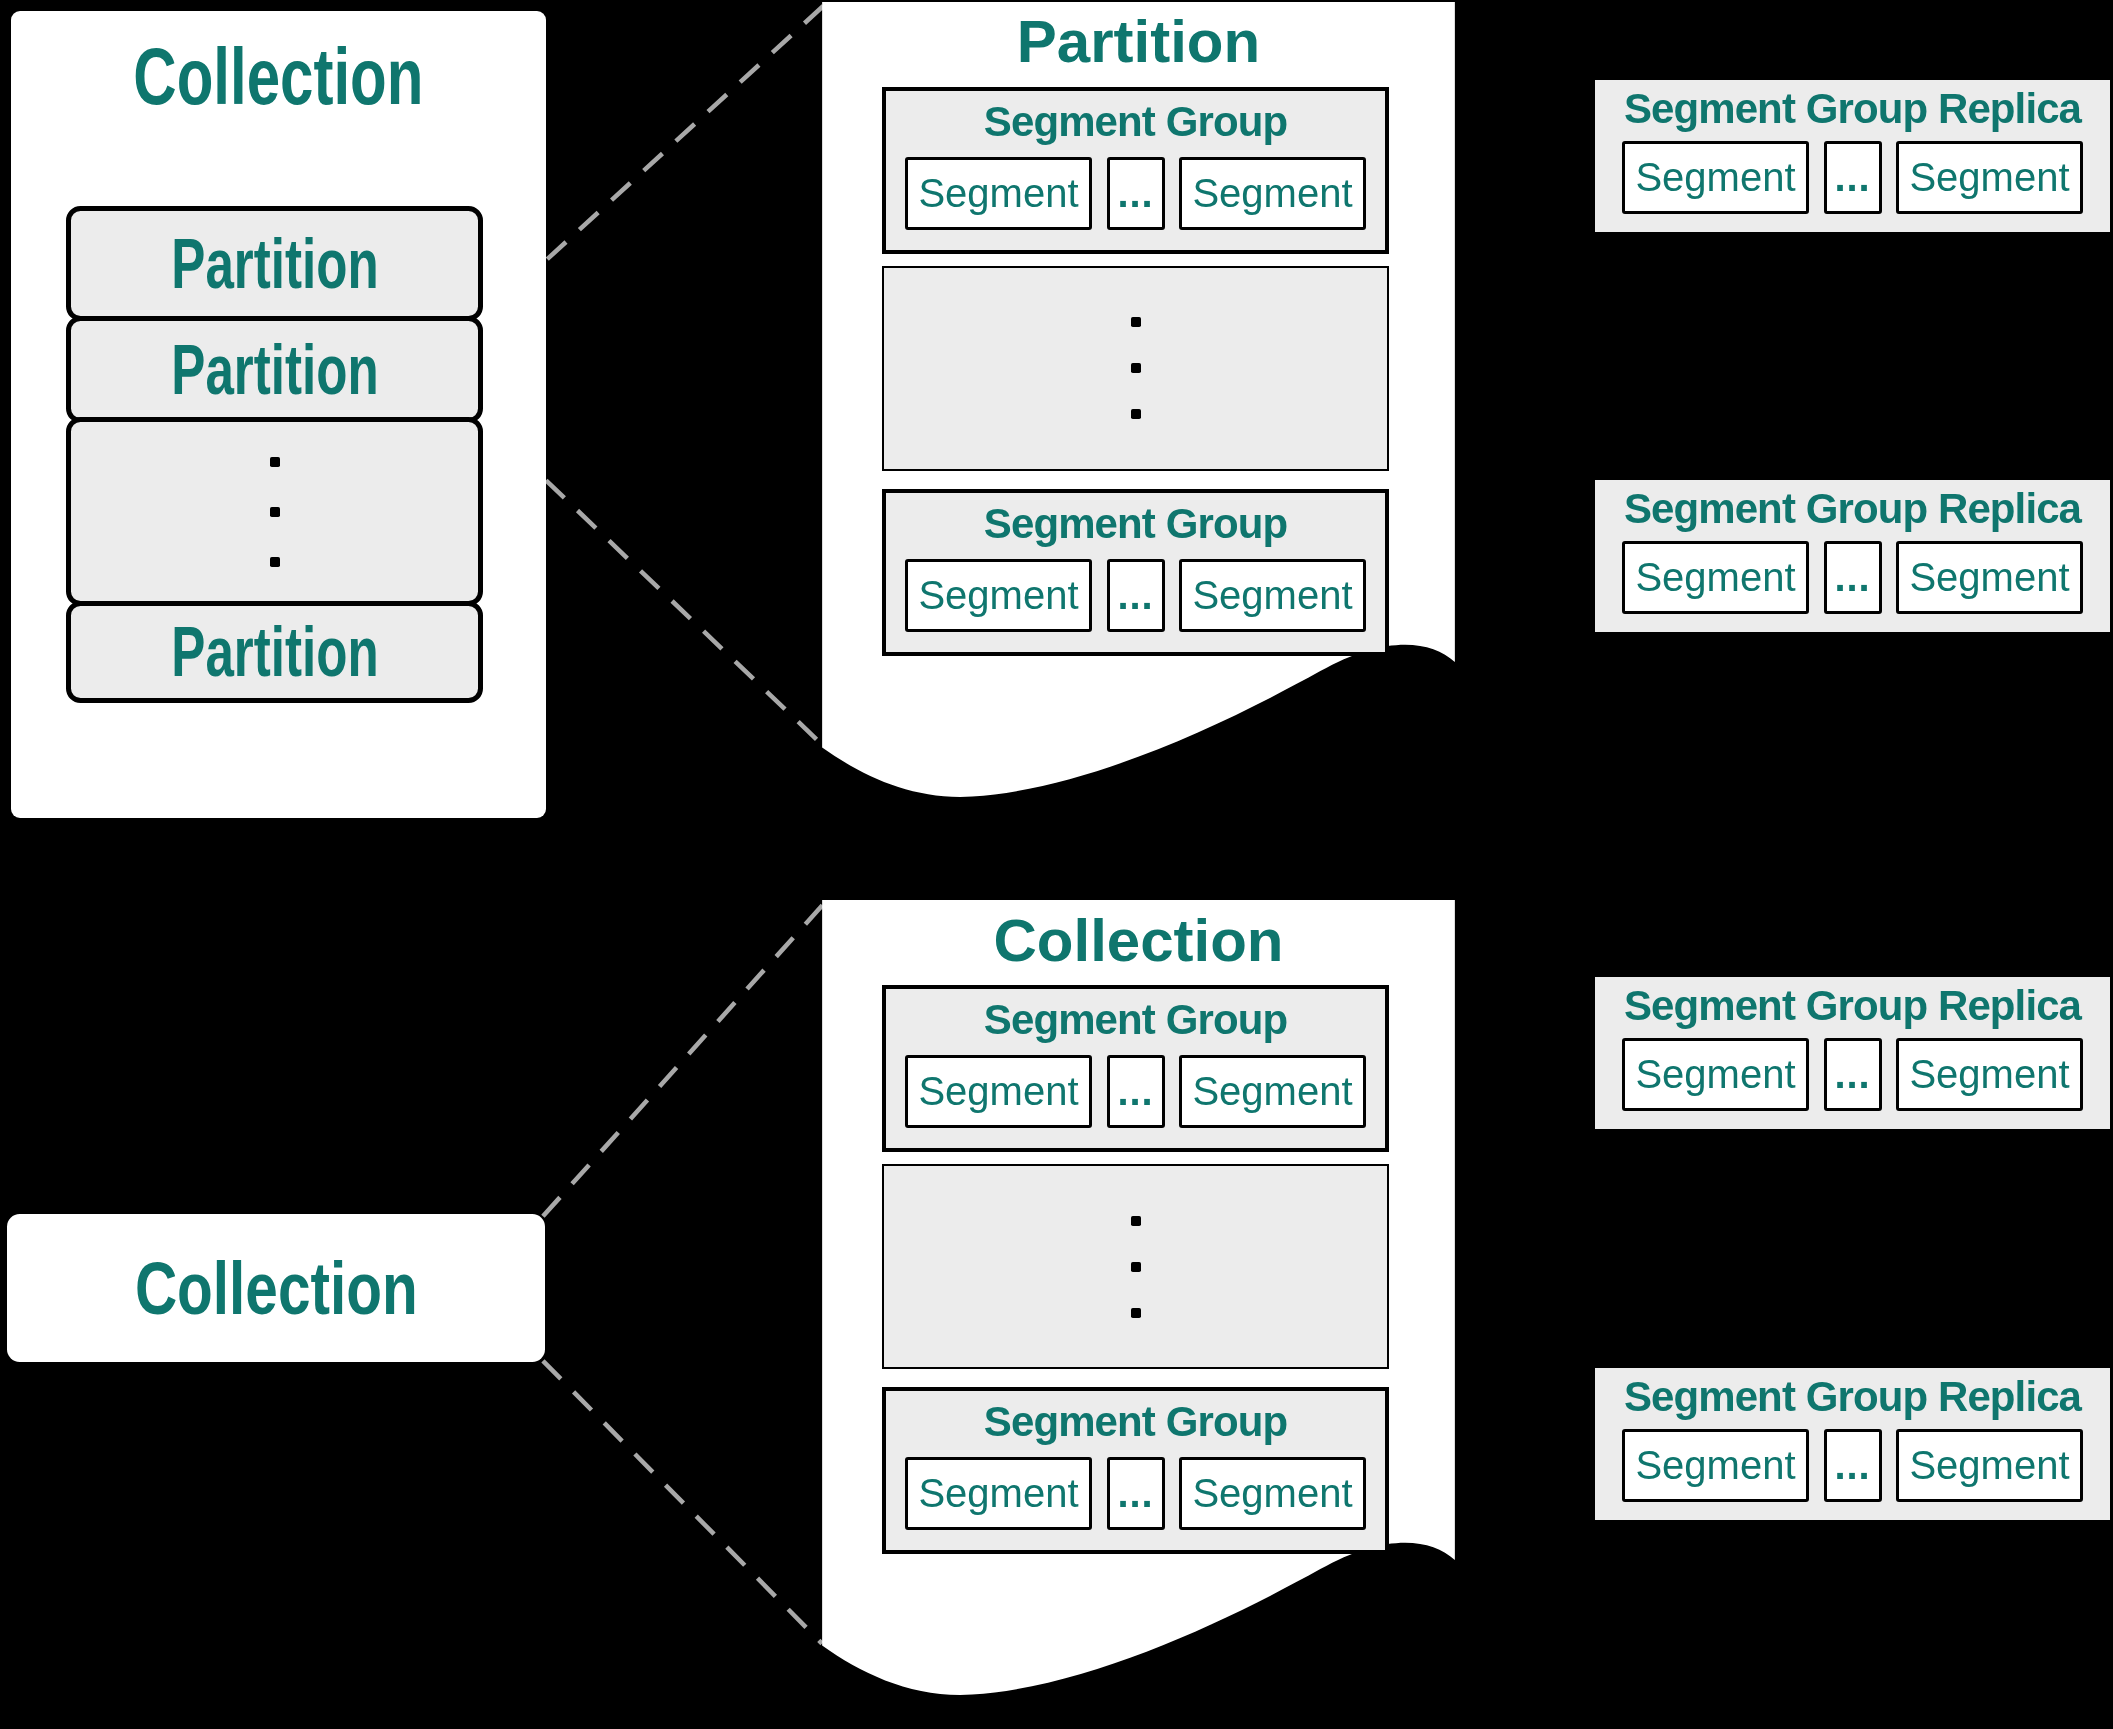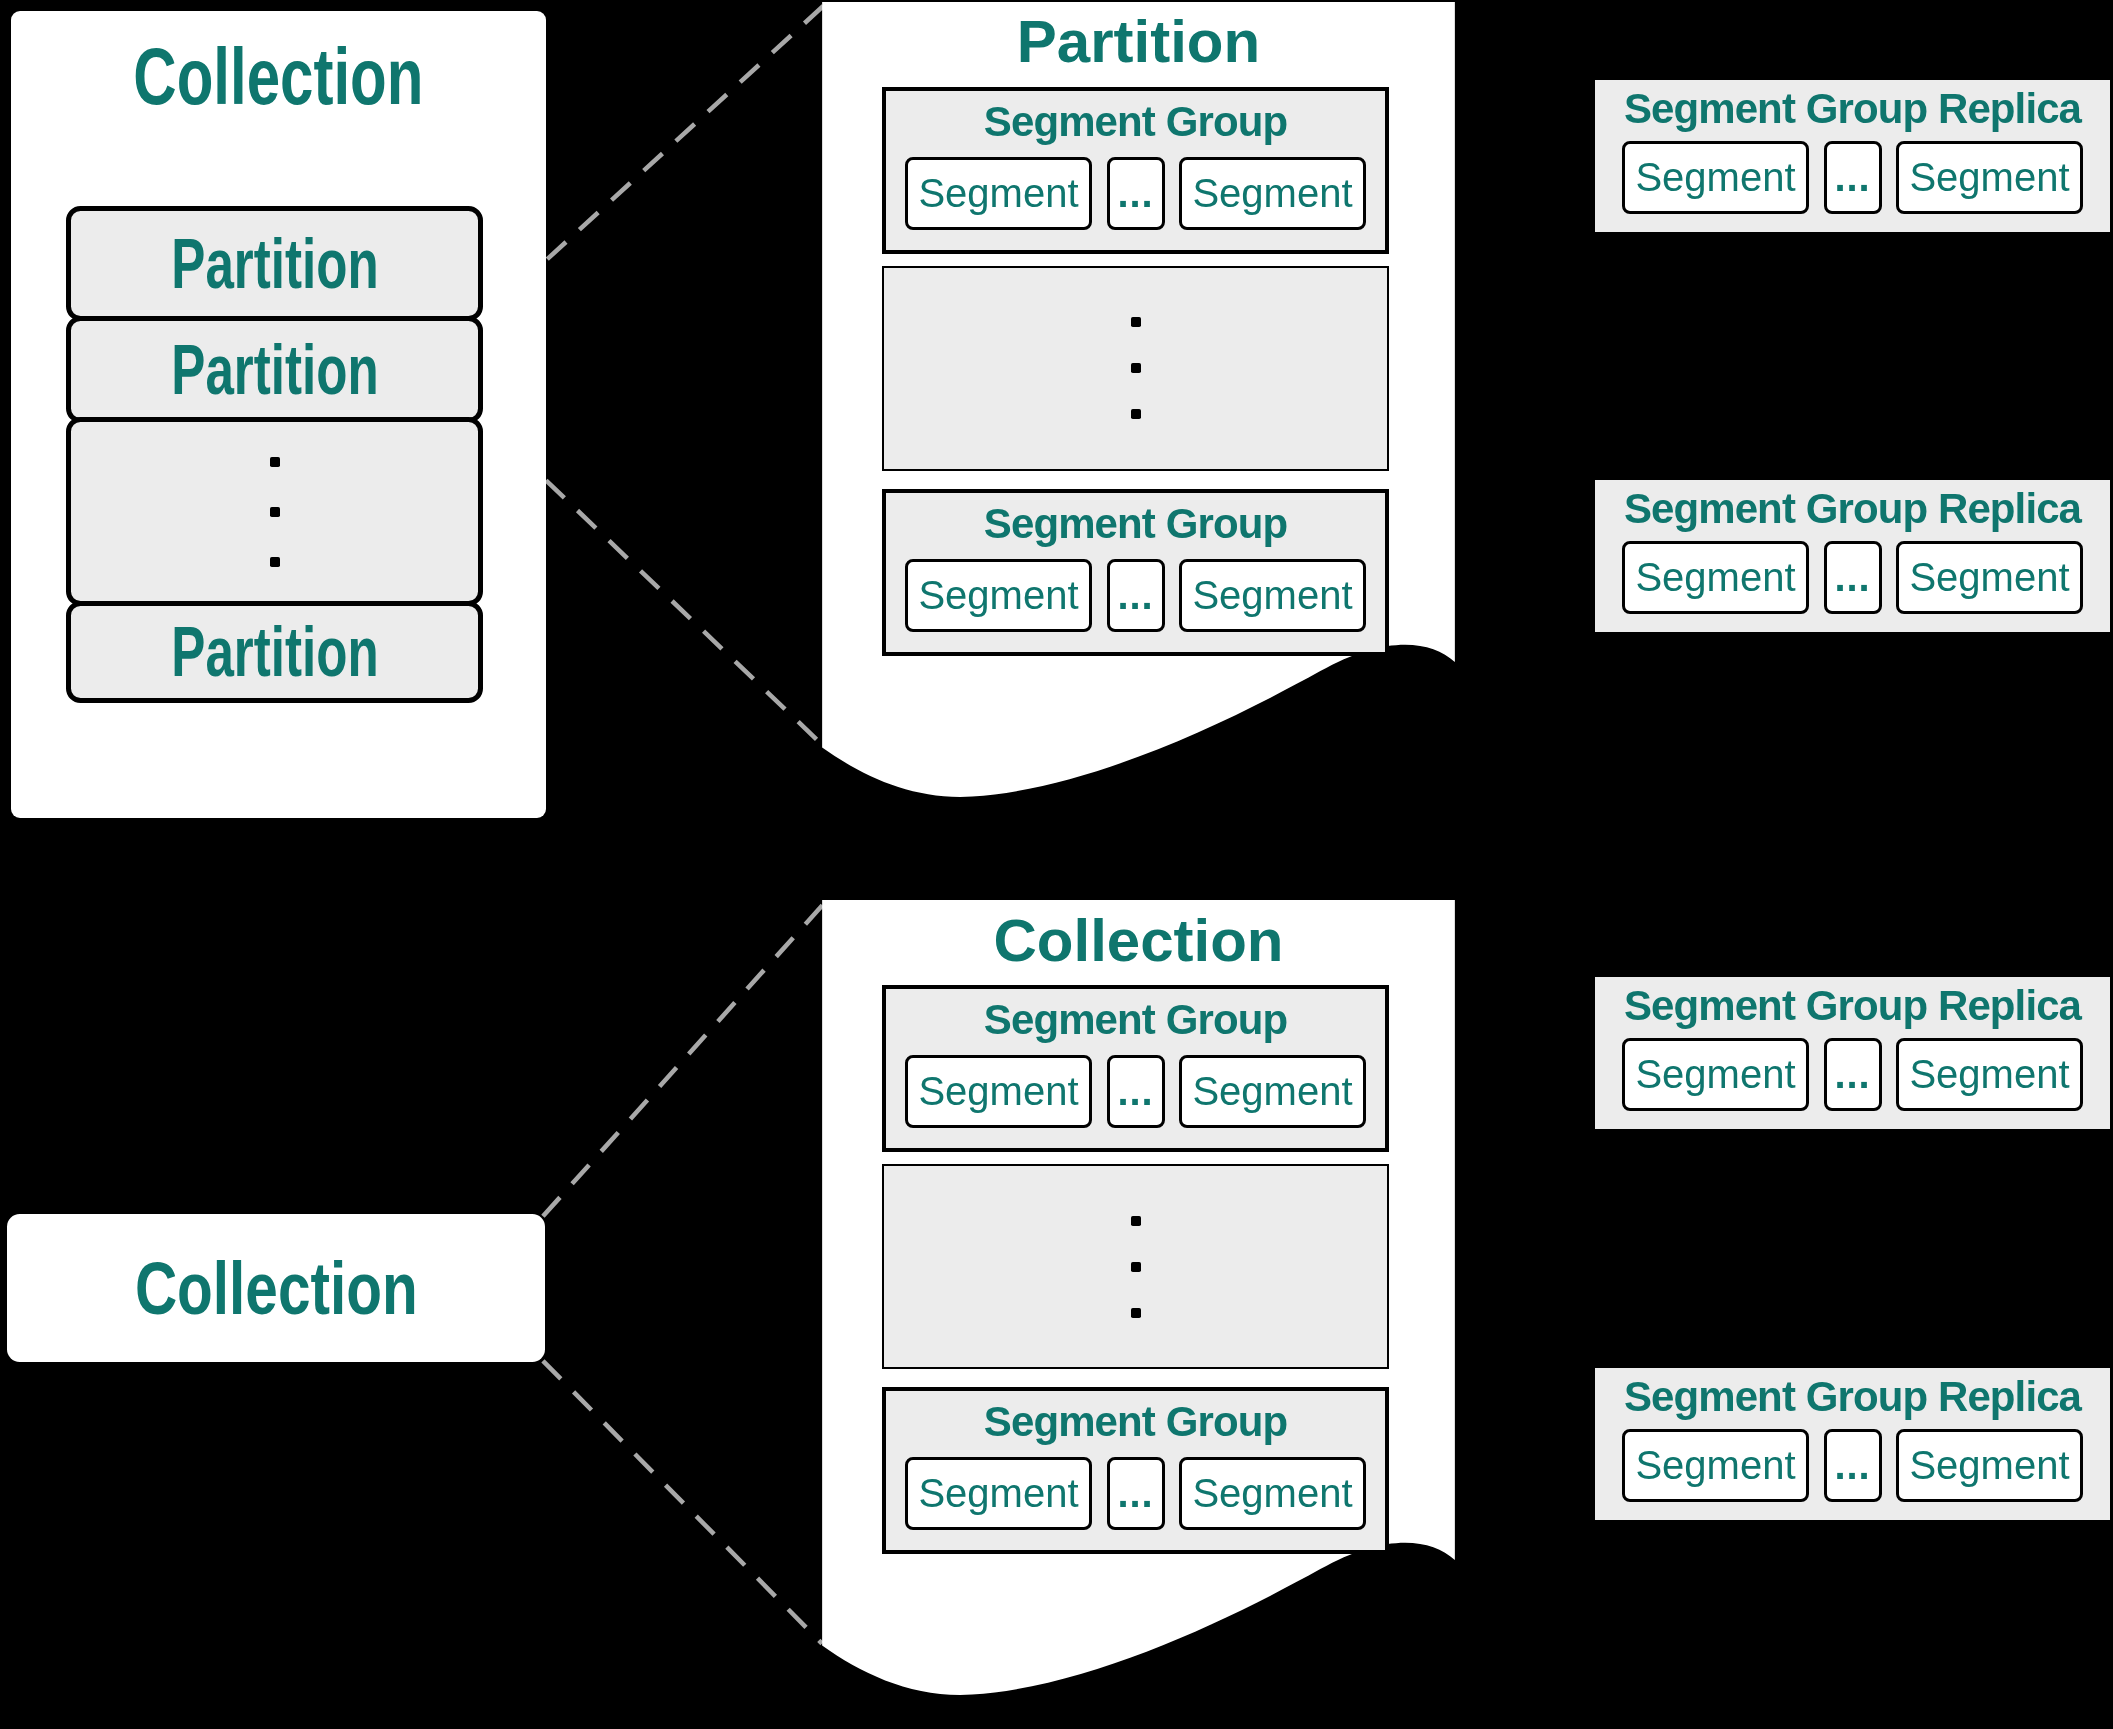--- a/index.html
+++ b/index.html
@@ -58,21 +58,21 @@
   .sg {
     position:absolute; left:60px; width:507px; height:167px;
     background:#ececec; border:4.5px solid #000;
     display:flex; flex-direction:column; align-items:center;
   }
   .sg.sg1 { top:85px; }
   .sg.sg2 { top:487px; }
   .sg-title { margin-top:7.3px; font-size:42px; font-weight:bold; letter-spacing:-0.9px; white-space:nowrap; }
   .seg-row { display:flex; gap:14.5px; margin-top:11px; }
   .seg {
-    width:187px; height:73px; background:#fff; border:3.6px solid #000; border-radius:8px;
+    width:187px; height:73px; background:#fff; border:3.6px solid #000; border-radius:3px;
     display:flex; align-items:center; justify-content:center; font-size:40px; white-space:nowrap;
   }
   .seg.dots3 { width:58px; font-weight:bold; letter-spacing:0.9px; }
   .mid-dots {
     position:absolute; left:60px; top:264px; width:507px; height:205px;
     background:#ececec; border:2.7px solid #000;
     display:flex; align-items:center; justify-content:center;
   }
 
   

